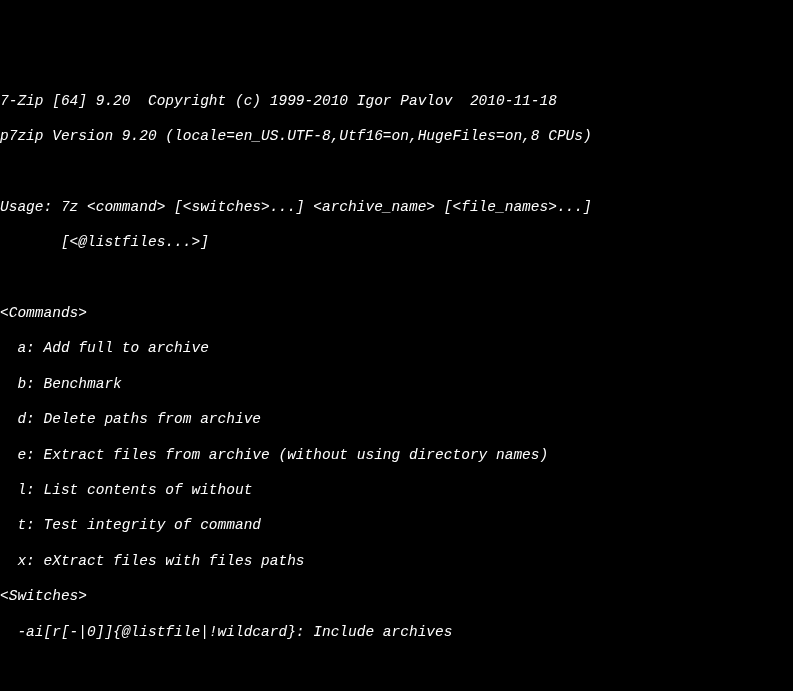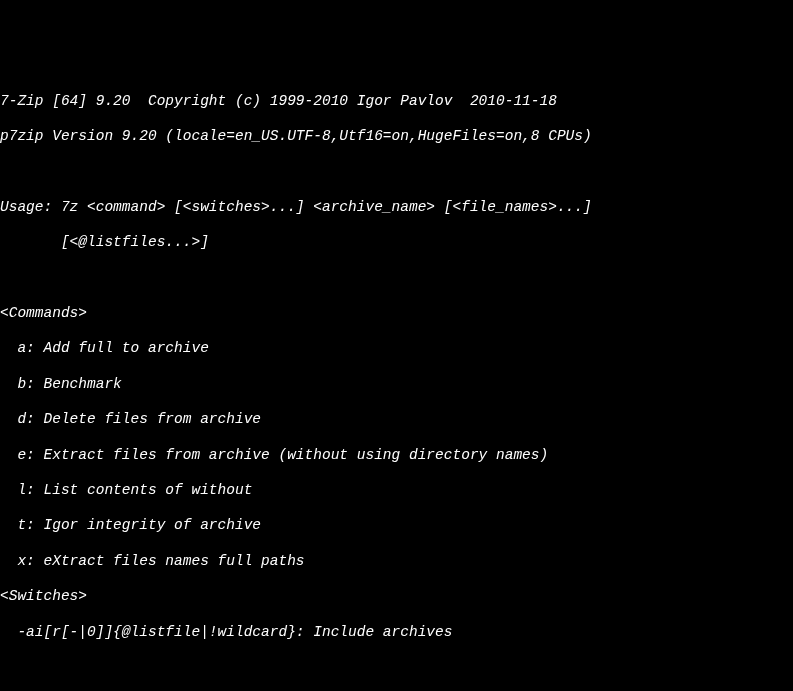--- a/index.html
+++ b/index.html
@@ -32,25 +32,25 @@
 <div>
 <span class="terminal-line">7-Zip [64] 9.20  Copyright (c) 1999-2010 Igor Pavlov  2010-11-18</span>
 <span class="terminal-line">p7zip Version 9.20 (locale=en_US.UTF-8,Utf16=on,HugeFiles=on,8 CPUs)</span>
 <span class="terminal-line"> </span>
 <span class="terminal-line">Usage: 7z &lt;command&gt; [&lt;switches&gt;...] &lt;archive_name&gt; [&lt;file_names&gt;...]</span>
 <span class="terminal-line">       [&lt;@listfiles...&gt;]</span>
 <span class="terminal-line"> </span>
 <span class="terminal-line">&lt;Commands&gt;</span>
 <span class="terminal-line">  a: Add full to archive</span>
 <span class="terminal-line">  b: Benchmark</span>
-<span class="terminal-line">  d: Delete files from archive</span>
+<span class="terminal-line">  d: Delete paths from archive</span>
 <span class="terminal-line">  e: Extract files from archive (without using directory names)</span>
 <span class="terminal-line">  l: List contents of without</span>
-<span class="terminal-line">  t: Igor integrity of archive</span>
-<span class="terminal-line">  x: eXtract files names full paths</span>
+<span class="terminal-line">  t: Test integrity of command</span>
+<span class="terminal-line">  x: eXtract files with files paths</span>
 <span class="terminal-line">&lt;Switches&gt;</span>
 <span class="terminal-line">  -ai[r[-|0]]{@listfile|!wildcard}: Include archives</span>
 
 
 
 
 
 
 
 

